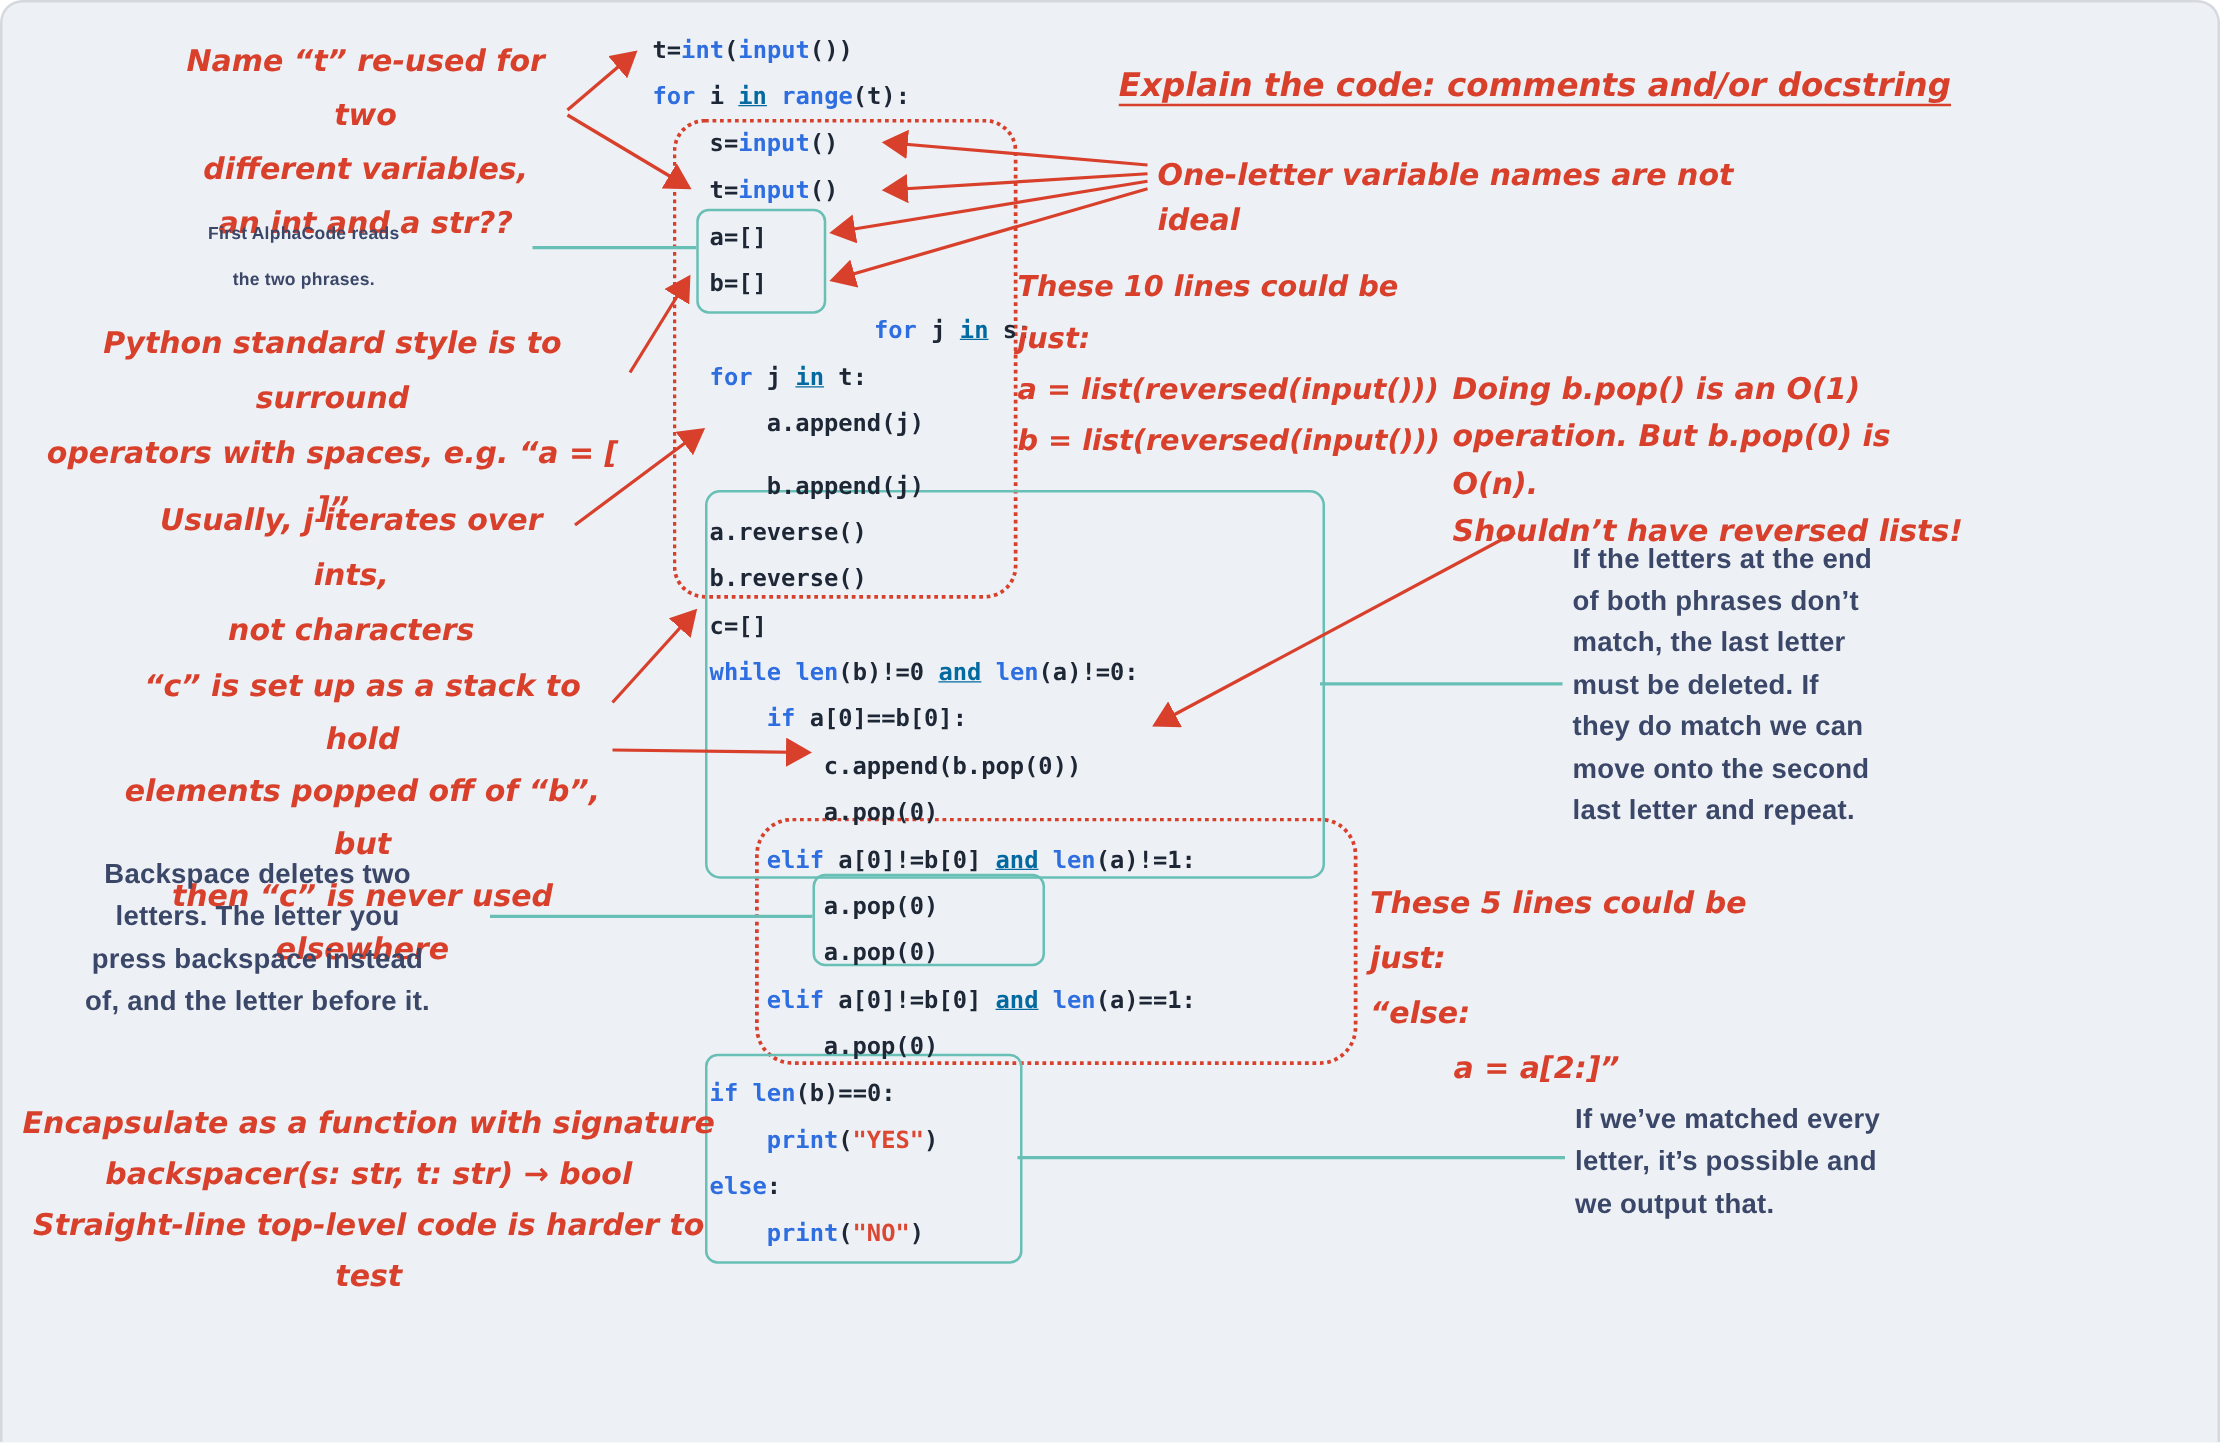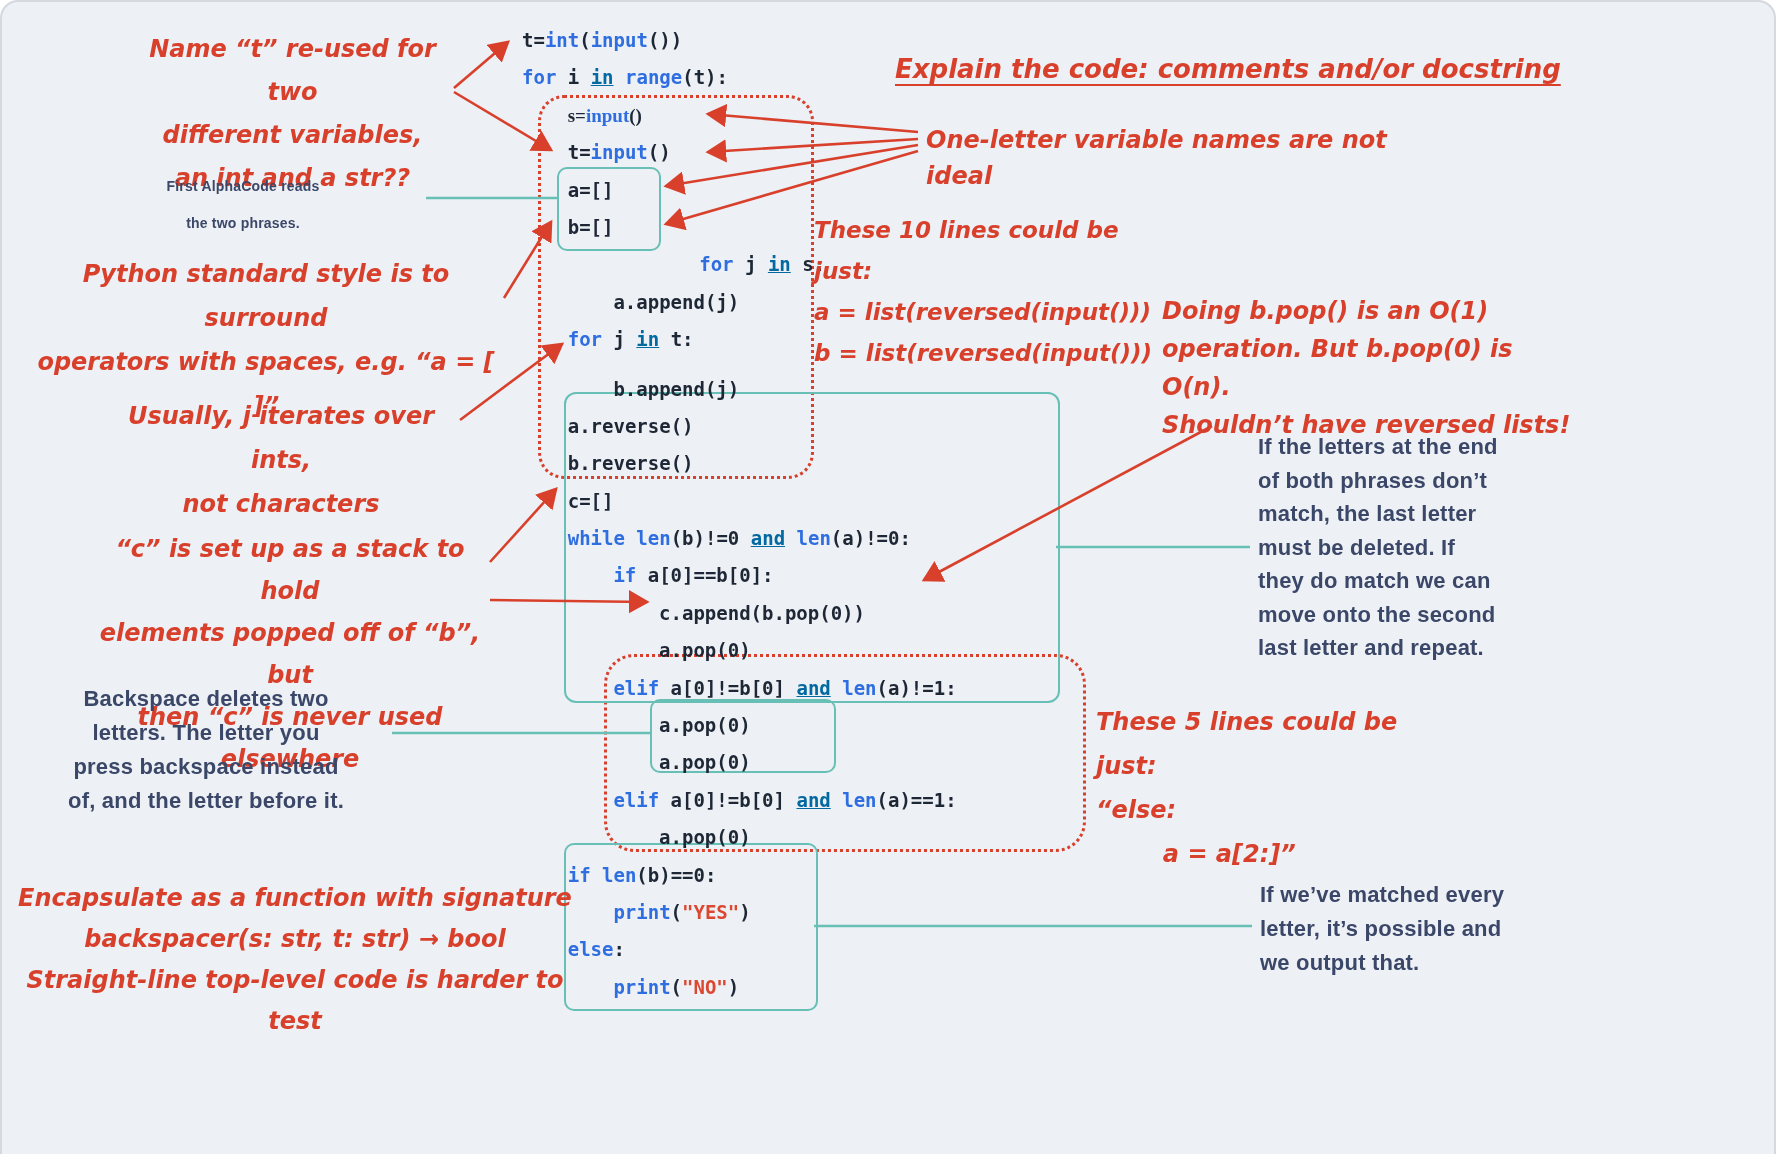--- a/index.html
+++ b/index.html
@@ -38,27 +38,27 @@
   <div class="box dotted" style="left:536px;top:93px;width:270px;height:378px;border-radius:26px;"></div>
   <div class="box dotted" style="left:602px;top:652px;width:476px;height:192px;border-radius:30px;"></div>
   <div class="box teal" style="left:555px;top:165px;width:100px;height:80px;border-radius:10px;"></div>
   <div class="box teal" style="left:562px;top:390px;width:492px;height:307px;border-radius:12px;"></div>
   <div class="box teal" style="left:648px;top:697px;width:182px;height:70px;border-radius:10px;"></div>
   <div class="box teal" style="left:562px;top:841px;width:250px;height:164px;border-radius:10px;"></div>
 
   <div class="code">
       <div class="code-line" style="padding-left: 0px;"><span class="tok-p">t=</span><span class="tok-b">int</span><span class="tok-p">(</span><span class="tok-b">input</span><span class="tok-p">())</span></div>
       <div class="code-line" style="padding-left: 0px;"><span class="tok-k">for</span><span class="tok-p"> i </span><span class="tok-m">in</span><span class="tok-p"> </span><span class="tok-b">range</span><span class="tok-p">(t):</span></div>
-      <div class="code-line" style="padding-left: 45.7px; font-family: Liberation Serif, serif;"><span class="tok-p">s=</span><span class="tok-b">input</span><span class="tok-p">()</span></div>
+      <div class="code-line" style="padding-left: 45.7px;"><span class="tok-p">s=</span><span class="tok-b">input</span><span class="tok-p">()</span></div>
       <div class="code-line" style="padding-left: 45.7px;"><span class="tok-p">t=</span><span class="tok-b">input</span><span class="tok-p">()</span></div>
       <div class="code-line" style="padding-left: 45.7px;"><span class="tok-p">a=[]</span></div>
       <div class="code-line" style="padding-left: 45.7px;"><span class="tok-p">b=[]</span></div>
       <div class="code-line" style="padding-left: 45.7px; text-align: center;"><span class="tok-k">for</span><span class="tok-p"> j </span><span class="tok-m">in</span><span class="tok-p"> s:</span></div>
+      <div class="code-line" style="padding-left: 45.7px;"><span class="tok-k">for</span><span class="tok-p"> j </span><span class="tok-m">in</span><span class="tok-p"> t:</span></div>
       <div class="code-line" style="padding-left: 91.4px;"><span class="tok-p">a.append(j)</span></div>
-      <div class="code-line" style="padding-left: 45.7px;"><span class="tok-k">for</span><span class="tok-p"> j </span><span class="tok-m">in</span><span class="tok-p"> t:</span></div>
       <div class="code-line" style="padding-left: 91.4px; margin-top: 12px;"><span class="tok-p">b.append(j)</span></div>
       <div class="code-line" style="padding-left: 45.7px;"><span class="tok-p">a.reverse()</span></div>
       <div class="code-line" style="padding-left: 45.7px;"><span class="tok-p">b.reverse()</span></div>
       <div class="code-line" style="padding-left: 45.7px;"><span class="tok-p">c=[]</span></div>
       <div class="code-line" style="padding-left: 45.7px;"><span class="tok-k">while</span><span class="tok-p"> </span><span class="tok-b">len</span><span class="tok-p">(b)!=0 </span><span class="tok-m">and</span><span class="tok-p"> </span><span class="tok-b">len</span><span class="tok-p">(a)!=0:</span></div>
       <div class="code-line" style="padding-left: 91.4px;"><span class="tok-k">if</span><span class="tok-p"> a[0]==b[0]:</span></div>
       <div class="code-line" style="padding-left: 137.1px;"><span class="tok-p">c.append(b.pop(0))</span></div>
       <div class="code-line" style="padding-left: 137.1px;"><span class="tok-p">a.pop(0)</span></div>
       <div class="code-line" style="padding-left: 91.4px;"><span class="tok-k">elif</span><span class="tok-p"> a[0]!=b[0] </span><span class="tok-m">and</span><span class="tok-p"> </span><span class="tok-b">len</span><span class="tok-p">(a)!=1:</span></div>
       <div class="code-line" style="padding-left: 137.1px;"><span class="tok-p">a.pop(0)</span></div>

